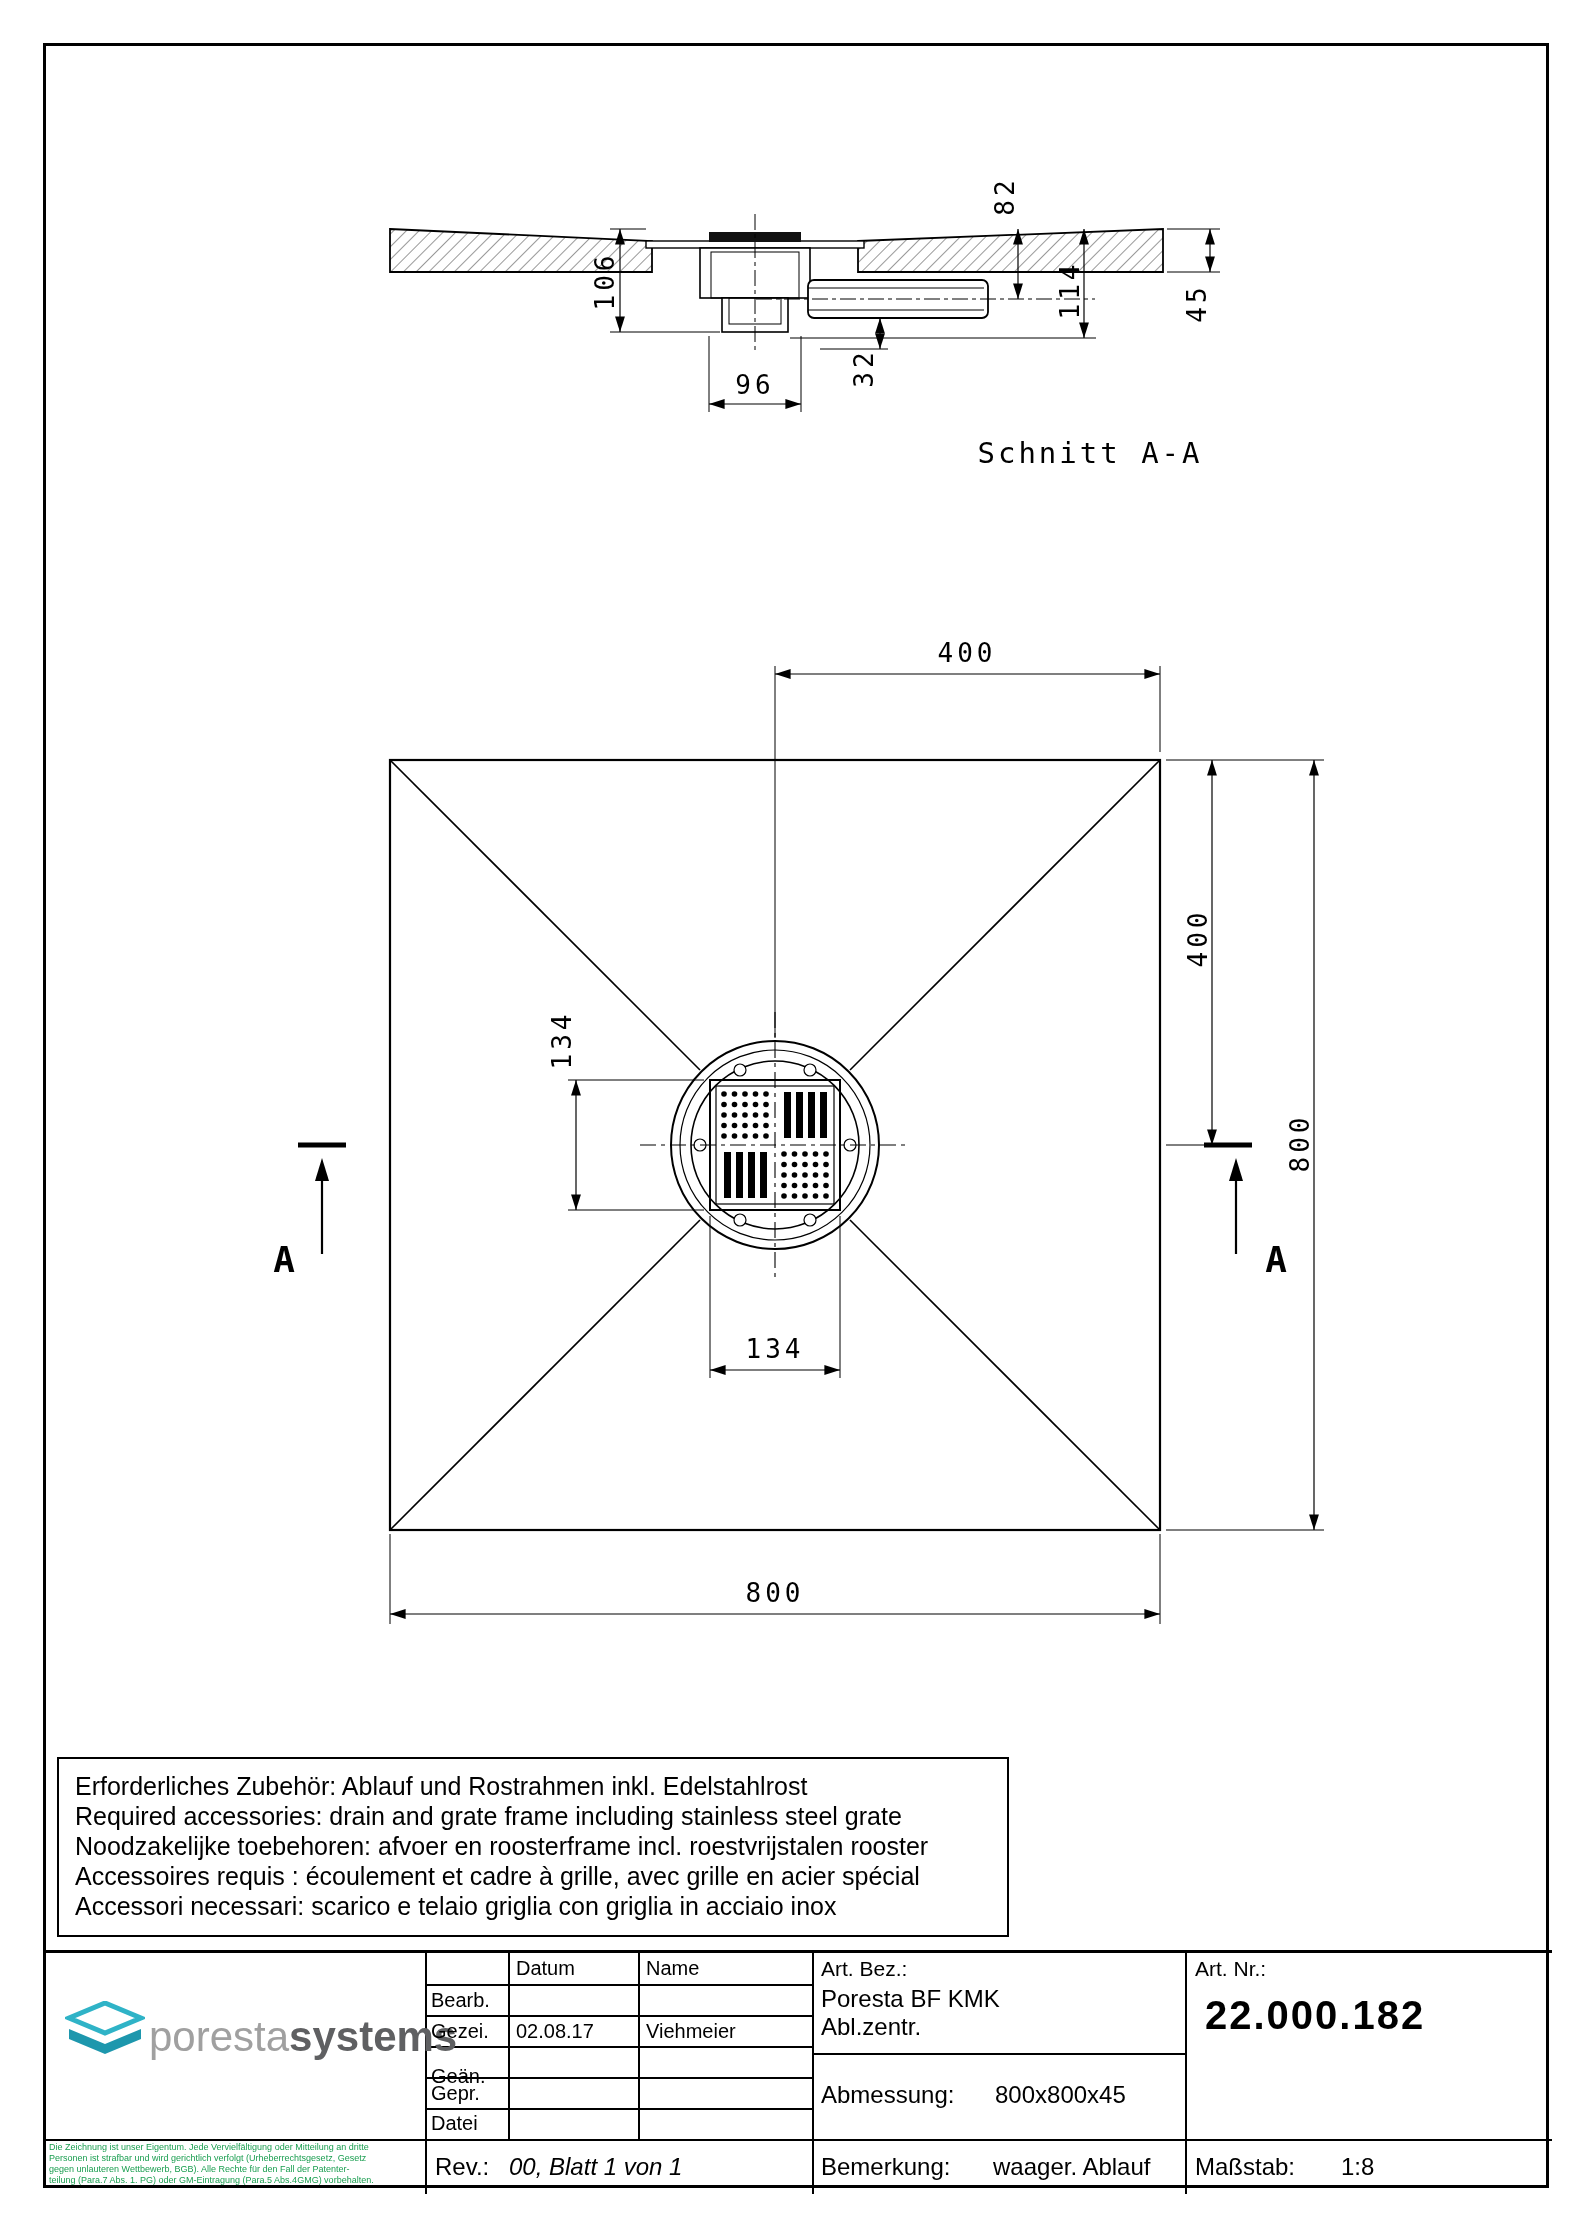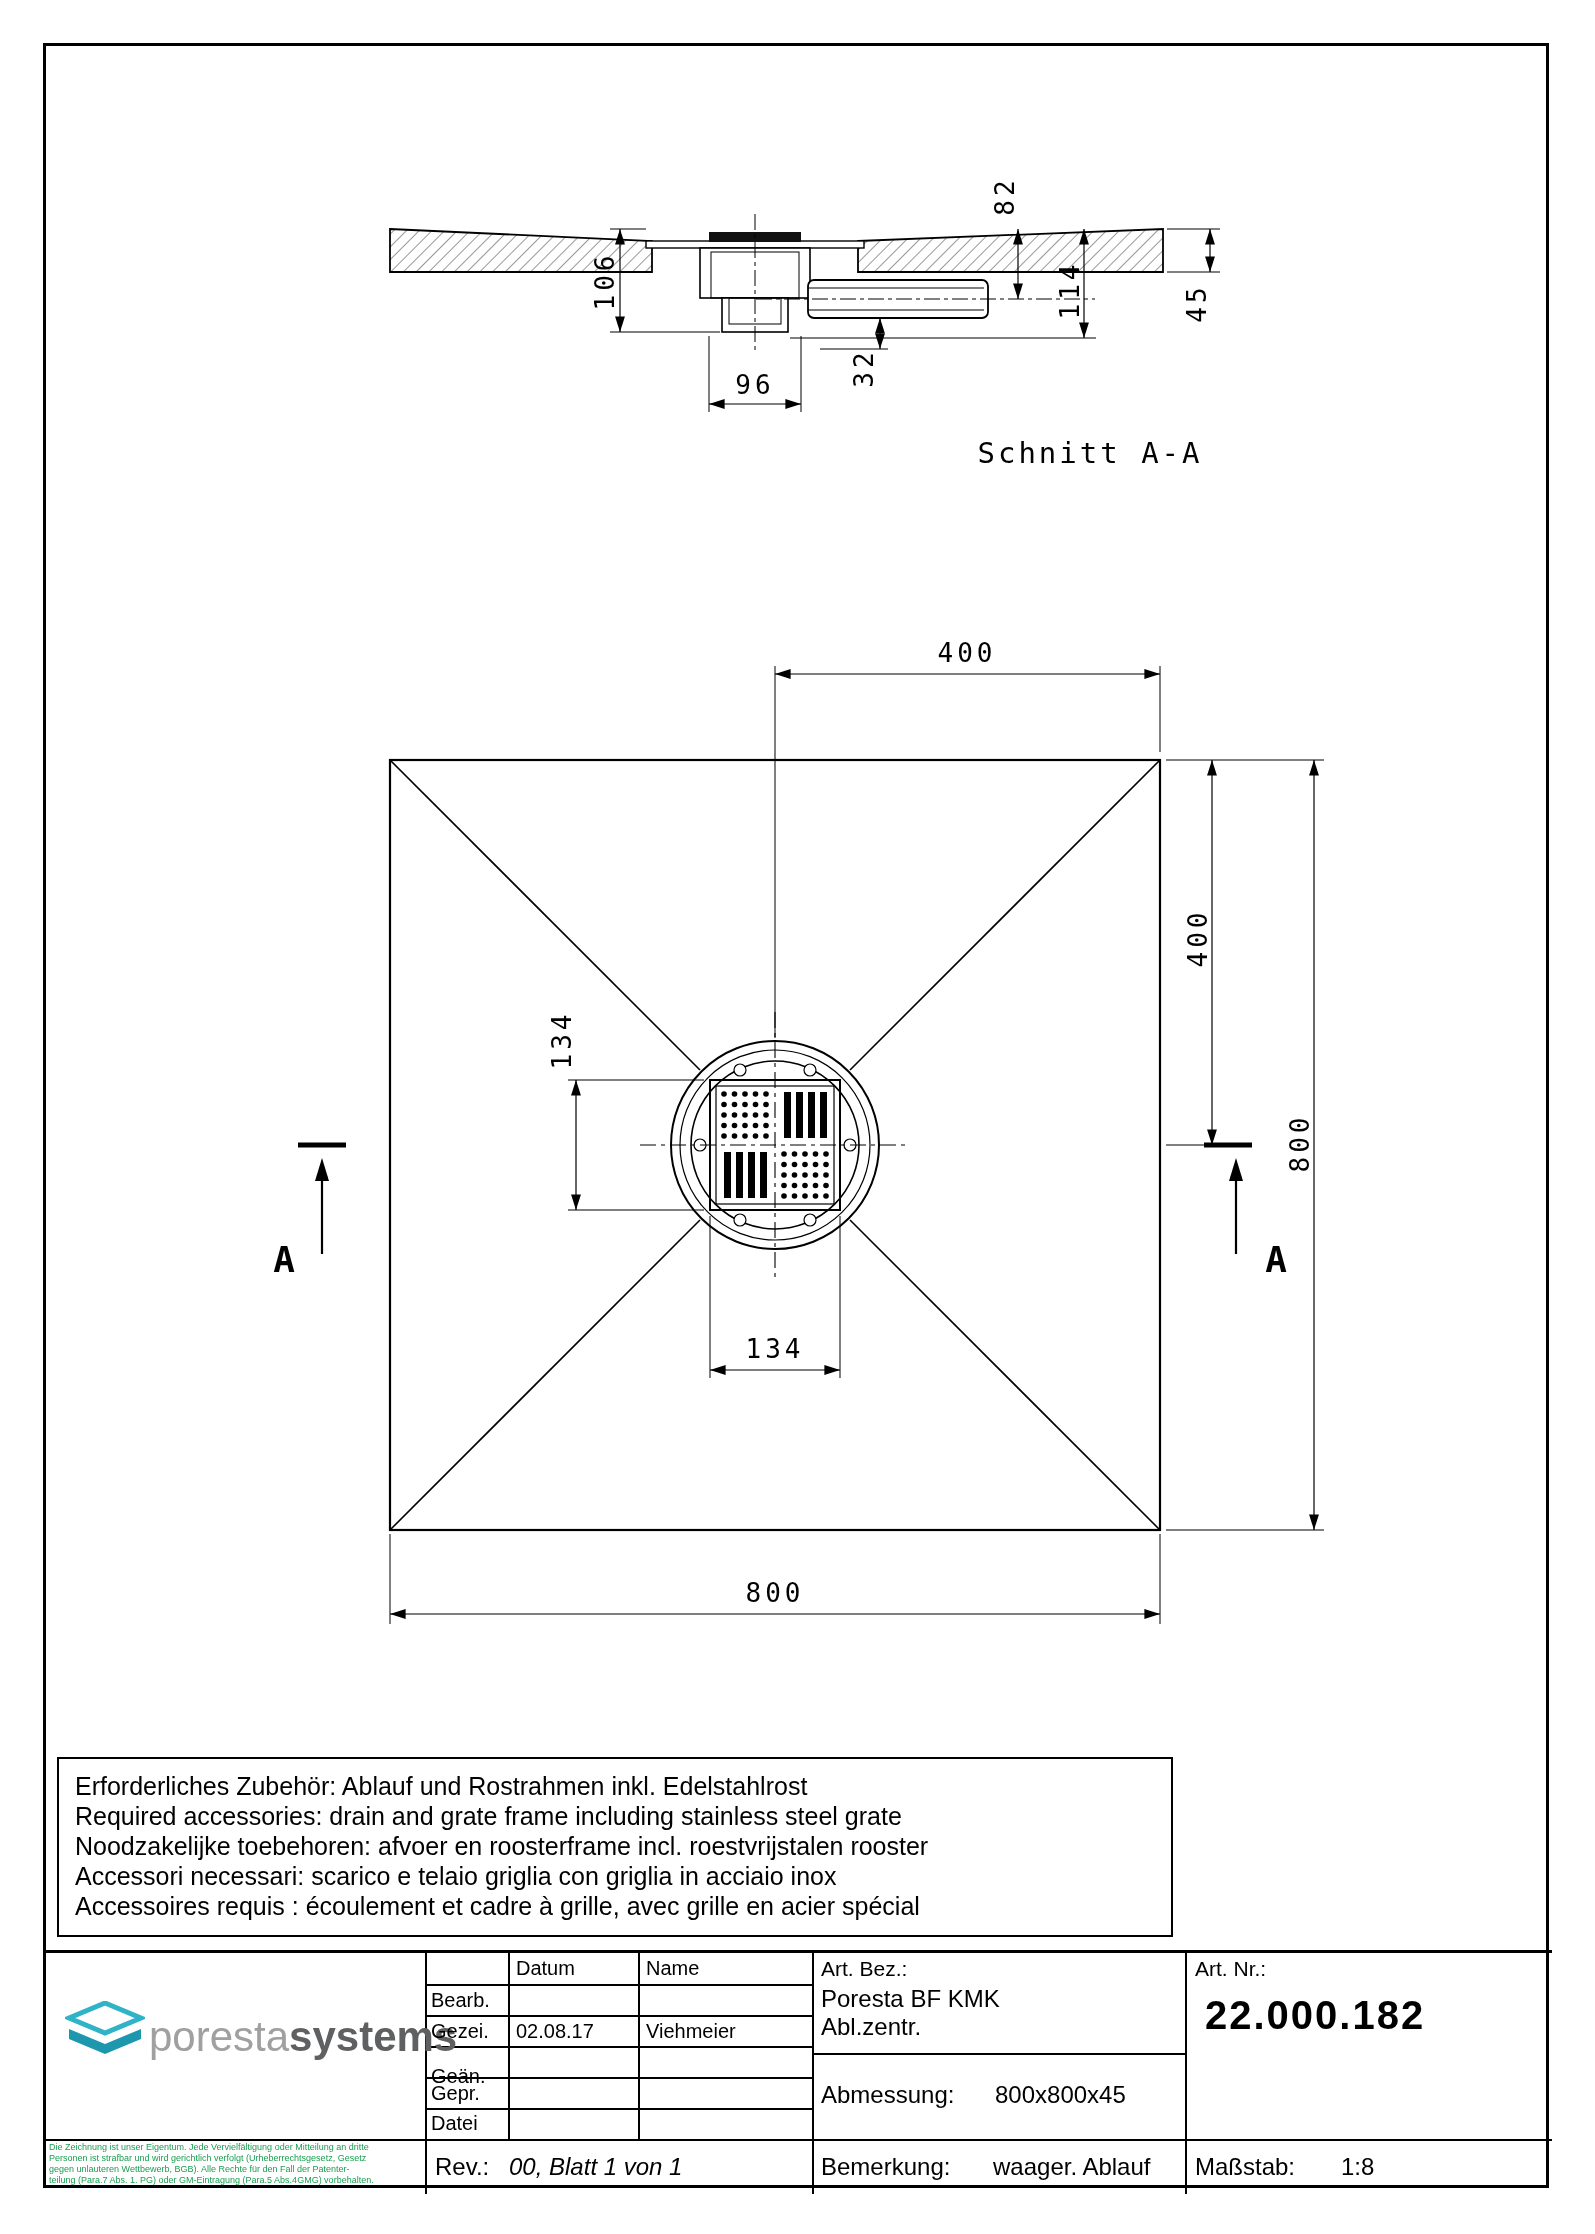--- a/index.html
+++ b/index.html
@@ -5,21 +5,21 @@
   html,body { margin:0; padding:0; background:#e8e8e8; }
   .page { position:relative; width:1595px; height:2234px; background:#fff;
           font-family:"Liberation Sans", sans-serif; color:#000; overflow:hidden; }
   .frame { position:absolute; left:43px; top:43px; width:1506px; height:2145px;
            border:3px solid #000; box-sizing:border-box; }
   svg.drawing { position:absolute; left:0; top:0; }
   .dimtext { font-family:"DejaVu Sans Mono", monospace; font-size:26px; letter-spacing:4px; fill:#000; }
   .sectiontitle { font-family:"DejaVu Sans Mono", monospace; font-size:29px; letter-spacing:3px; fill:#000; }
   .marker-a { font-family:"DejaVu Sans Mono", monospace; font-size:36px; font-weight:bold; fill:#000; }
 
-  .notes { position:absolute; left:57px; top:1757px; width:1116px; height:180px;
+  .notes { position:absolute; left:57px; top:1757px; width:952px; height:180px;
            border:2.5px solid #000; box-sizing:border-box; padding:12px 16px;
            font-size:25px; line-height:30px; }
 
   .titleblock { position:absolute; left:43px; top:1950px; width:1509px; height:241px;
                 border-top:3px solid #000; box-sizing:border-box; }
   .tb-line { position:absolute; background:#000; }
   .tb-text { position:absolute; white-space:nowrap; }
   .fs20 { font-size:20px; }
   .fs21 { font-size:21px; }
   .fs24 { font-size:24px; }
@@ -248,22 +248,22 @@
     <text class="dimtext" x="775" y="1358" text-anchor="middle">134</text>
     <text class="dimtext" x="775" y="1602" text-anchor="middle">800</text>
     <text class="marker-a" x="284" y="1272" text-anchor="middle">A</text>
     <text class="marker-a" x="1276" y="1272" text-anchor="middle">A</text>
   </svg>
 
   <div class="notes">
     <div>Erforderliches Zubehör: Ablauf und Rostrahmen inkl. Edelstahlrost</div>
     <div>Required accessories: drain and grate frame including stainless steel grate</div>
     <div>Noodzakelijke toebehoren: afvoer en roosterframe incl. roestvrijstalen rooster</div>
+    <div>Accessoires requis : écoulement et cadre à grille, avec grille en acier spécial</div>
     <div>Accessori necessari: scarico e telaio griglia con griglia in acciaio inox</div>
-    <div>Accessoires requis : écoulement et cadre à grille, avec grille en acier spécial</div>
   </div>
 
   <div class="titleblock">
 
     <div class="tb-line" style="left:382px; top:0; width:2px; height:241px;"></div>
     <div class="tb-line" style="left:465px; top:0; width:2px; height:186px;"></div>
     <div class="tb-line" style="left:595px; top:0; width:2px; height:186px;"></div>
     <div class="tb-line" style="left:769px; top:0; width:2px; height:241px;"></div>
     <div class="tb-line" style="left:1142px; top:0; width:2px; height:241px;"></div>
     <div class="tb-line" style="left:382px; top:31px; width:389px; height:2px;"></div>

